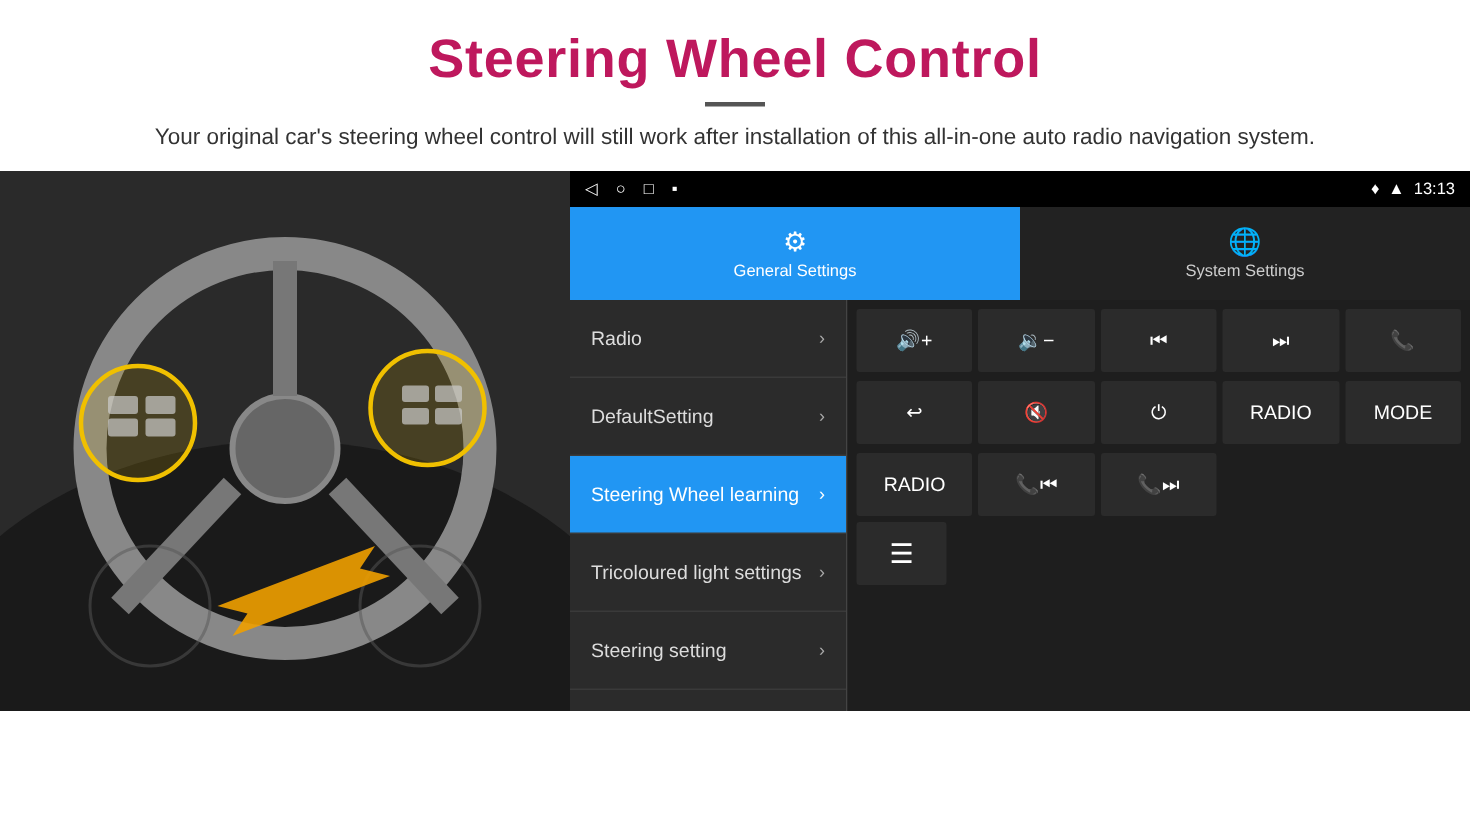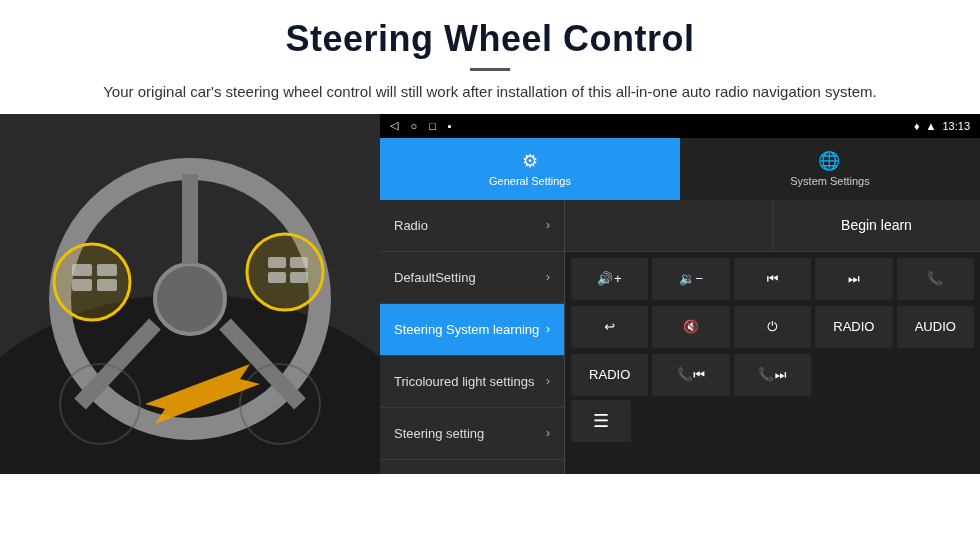--- a/index.html
+++ b/index.html
@@ -12,21 +12,21 @@
     }
 
     
     .header {
       text-align: center;
       padding: 18px 60px 10px;
     }
     .header h1 {
       font-size: 36px;
       font-weight: 900;
-      color: #0f172a;
+      color: #be185d;
       letter-spacing: 0.5px;
     }
     .header .divider {
       width: 40px;
       height: 3px;
       background: #555;
       margin: 8px auto 10px;
     }
     .header p {
       font-size: 15px;
@@ -321,39 +321,35 @@
       <div class="left-menu">
         <div class="menu-item">
           <span>Radio</span>
           <span class="chevron">›</span>
         </div>
         <div class="menu-item">
           <span>DefaultSetting</span>
           <span class="chevron">›</span>
         </div>
         <div class="menu-item active">
-          <span>Steering System learning</span>
+          <span>Steering Wheel learning</span>
           <span class="chevron">›</span>
         </div>
         <div class="menu-item">
           <span>Tricoloured light settings</span>
           <span class="chevron">›</span>
         </div>
         <div class="menu-item">
           <span>Steering setting</span>
           <span class="chevron">›</span>
         </div>
       </div>
 
       <div class="right-panel">
 
-        <div class="begin-learn-row">
-          <div class="empty-box"></div>
-          <button class="begin-learn-btn">Begin learn</button>
-        </div>
 
         <div class="button-grid">
           <button class="ctrl-btn">
             <span>🔊+</span>
           </button>
           <button class="ctrl-btn">
             <span>🔉−</span>
           </button>
           <button class="ctrl-btn">
             <span>⏮</span>
@@ -373,21 +369,21 @@
           <button class="ctrl-btn">
             <span>🔇</span>
           </button>
           <button class="ctrl-btn">
             <span>⏻</span>
           </button>
           <button class="ctrl-btn">
             <span>RADIO</span>
           </button>
           <button class="ctrl-btn">
-            <span>AUDIO</span>
+            <span>MODE</span>
           </button>
         </div>
 
         <div class="third-row">
           <button class="ctrl-btn">
             <span>RADIO</span>
           </button>
           <button class="ctrl-btn">
             <span>📞⏮</span>
           </button>

